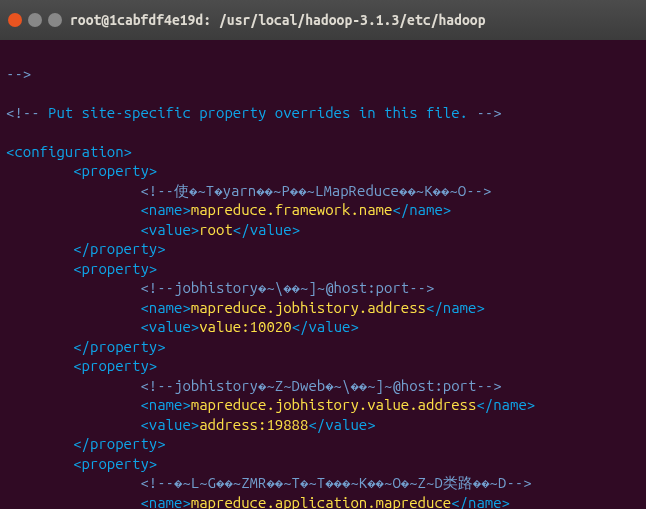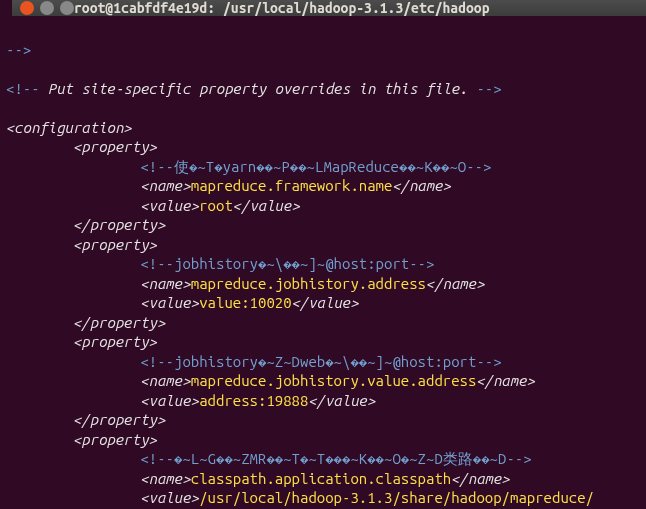--- a/index.html
+++ b/index.html
@@ -7,26 +7,25 @@
   background: #300a24;
   font-family: "Ubuntu Mono", "DejaVu Sans Mono", monospace;
   font-size: 15px;
   line-height: 1.3;
   width: 646px;
   height: 509px;
   overflow: hidden;
 }
 .titlebar {
   background: linear-gradient(to bottom, #4c4c4c, #3c3c3c);
-  height: 16px;
+  height: 40px;
   display: flex;
   align-items: center;
   padding: 0 8px;
-  gap: 0;
-  margin-left: 12px;
+  gap: 8px;
 }
 .window-controls {
   display: flex;
   gap: 6px;
 }
 .win-btn {
   width: 14px;
   height: 14px;
   border-radius: 50%;
   display: inline-block;
@@ -37,21 +36,21 @@
 .title {
   color: #dfdbd2;
   font-weight: bold;
   font-size: 14px;
 }
 .terminal {
   padding: 4px 6px;
   color: #eeeeec;
   white-space: pre;
 }
-.c-cyan { color: #e5e5e5; font-style: italic; }
+.c-cyan { color: #0ea5e9; }
 .c-blue { color: #729fcf; }
 .c-purple { color: #fde047; }
 </style>
 </head>
 <body>
 
 <div class="titlebar">
   <div class="window-controls">
     <span class="win-btn close"></span>
     <span class="win-btn min"></span>
@@ -76,19 +75,19 @@
                 <span class="c-cyan">&lt;name&gt;</span><span class="c-purple">mapreduce.jobhistory.address</span><span class="c-cyan">&lt;/name&gt;</span>
                 <span class="c-cyan">&lt;value&gt;</span><span class="c-purple">value:10020</span><span class="c-cyan">&lt;/value&gt;</span>
         <span class="c-cyan">&lt;/property&gt;</span>
         <span class="c-cyan">&lt;property&gt;</span>
                 <span class="c-blue">&lt;!--jobhistory�~Z~Dweb�~\��~]~@host:port--&gt;</span>
                 <span class="c-cyan">&lt;name&gt;</span><span class="c-purple">mapreduce.jobhistory.value.address</span><span class="c-cyan">&lt;/name&gt;</span>
                 <span class="c-cyan">&lt;value&gt;</span><span class="c-purple">address:19888</span><span class="c-cyan">&lt;/value&gt;</span>
         <span class="c-cyan">&lt;/property&gt;</span>
         <span class="c-cyan">&lt;property&gt;</span>
                 <span class="c-blue">&lt;!--�~L~G��~ZMR��~T�~T���~K��~O�~Z~D类路��~D--&gt;</span>
-                <span class="c-cyan">&lt;name&gt;</span><span class="c-purple">classpath.application.classpath</span><span class="c-cyan">&lt;/name&gt;</span>
+                <span class="c-cyan">&lt;name&gt;</span><span class="c-purple">mapreduce.application.mapreduce</span><span class="c-cyan">&lt;/name&gt;</span>
                 <span class="c-cyan">&lt;value&gt;</span><span class="c-purple">/usr/local/hadoop-3.1.3/share/hadoop/mapreduce/</span>
 
         
 
 
 </div>
 
 </body></html>

